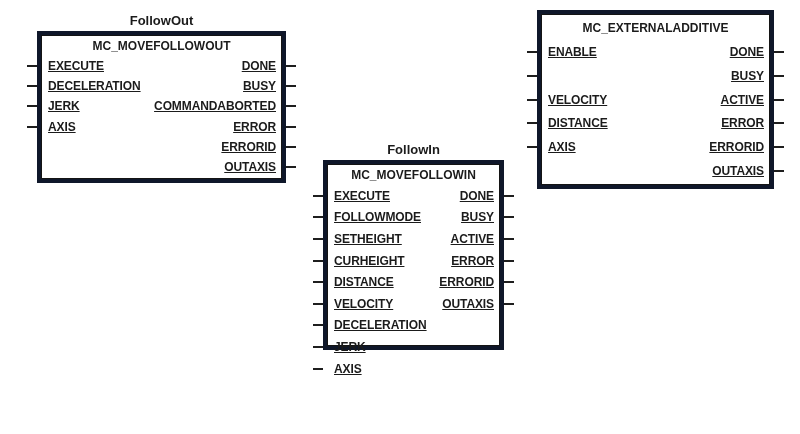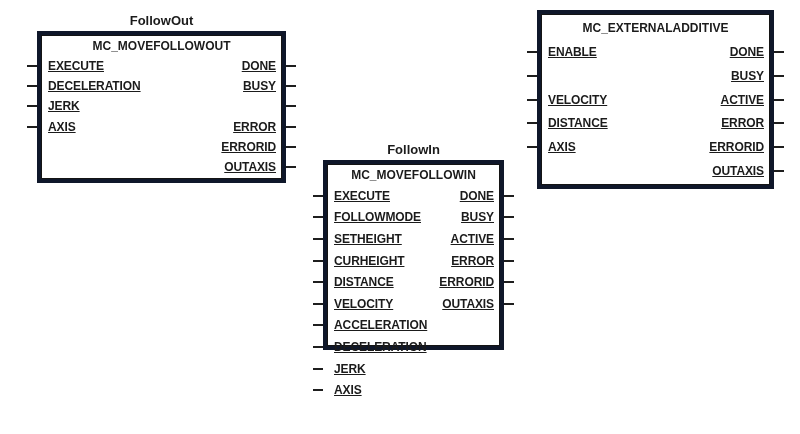--- a/index.html
+++ b/index.html
@@ -57,20 +57,21 @@
             <div class="fb-row">
               <span class="pin pin-left"></span>
               <span class="fb-lab lab-left">DECELERATION</span>
               <span class="pin pin-right"></span>
               <span class="fb-lab lab-right">BUSY</span>
             </div>
             <div class="fb-row">
               <span class="pin pin-left"></span>
               <span class="fb-lab lab-left">JERK</span>
               <span class="pin pin-right"></span>
+              <span class="fb-lab lab-right">COMMANDABORTED</span>
             </div>
             <div class="fb-row">
               <span class="pin pin-left"></span>
               <span class="fb-lab lab-left">AXIS</span>
               <span class="pin pin-right"></span>
               <span class="fb-lab lab-right">ERROR</span>
             </div>
             <div class="fb-row">
               <span class="pin pin-right"></span>
               <span class="fb-lab lab-right">ERRORID</span>
@@ -121,24 +122,20 @@
               <span class="fb-lab lab-right">ERRORID</span>
             </div>
             <div class="fb-row">
               <span class="pin pin-left"></span>
               <span class="fb-lab lab-left">VELOCITY</span>
               <span class="pin pin-right"></span>
               <span class="fb-lab lab-right">OUTAXIS</span>
             </div>
             <div class="fb-row">
               <span class="pin pin-left"></span>
-              <span class="fb-lab lab-left">ACCELERATION</span>
-            </div>
-            <div class="fb-row">
-              <span class="pin pin-left"></span>
               <span class="fb-lab lab-left">DECELERATION</span>
             </div>
             <div class="fb-row">
               <span class="pin pin-left"></span>
               <span class="fb-lab lab-left">JERK</span>
             </div>
             <div class="fb-row">
               <span class="pin pin-left"></span>
               <span class="fb-lab lab-left">AXIS</span>
             </div>

